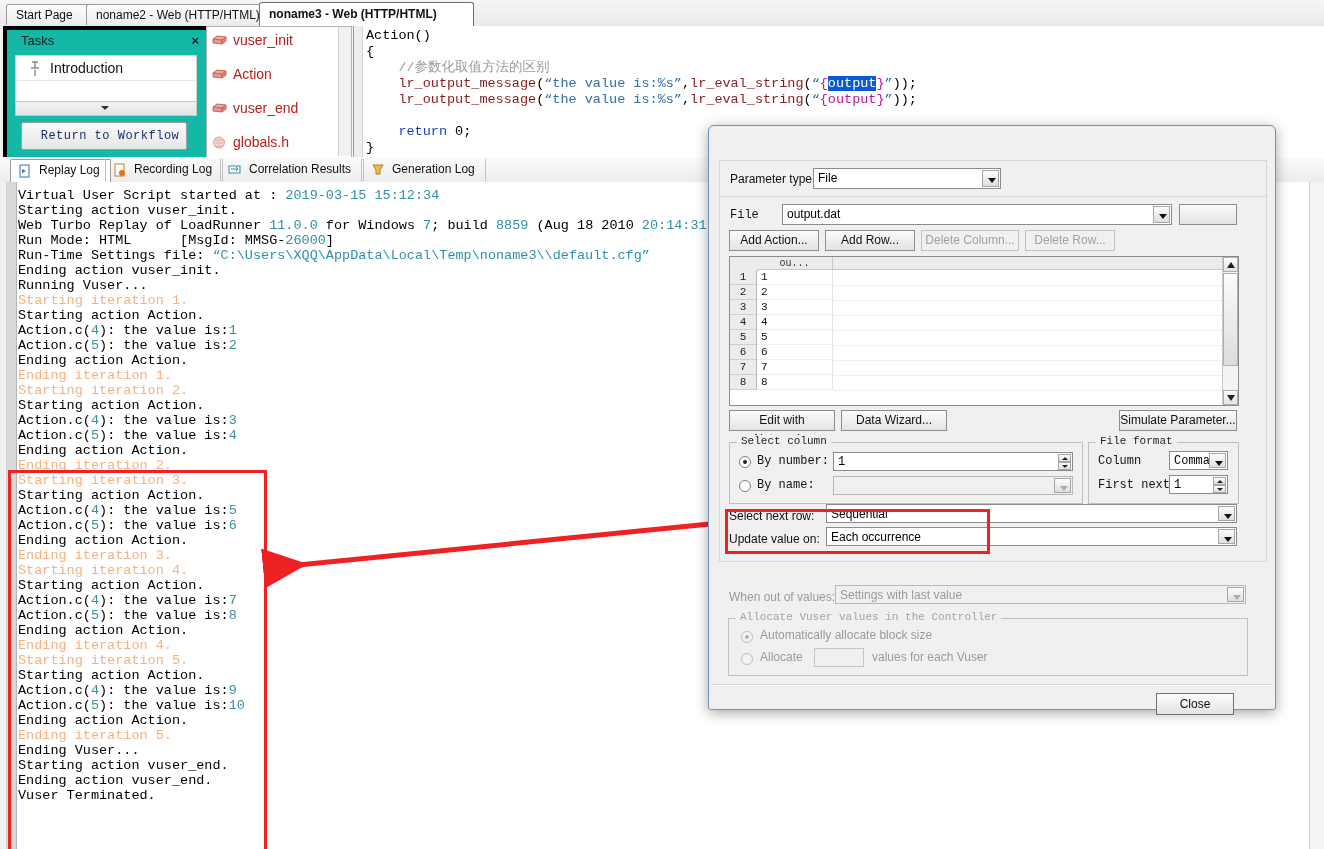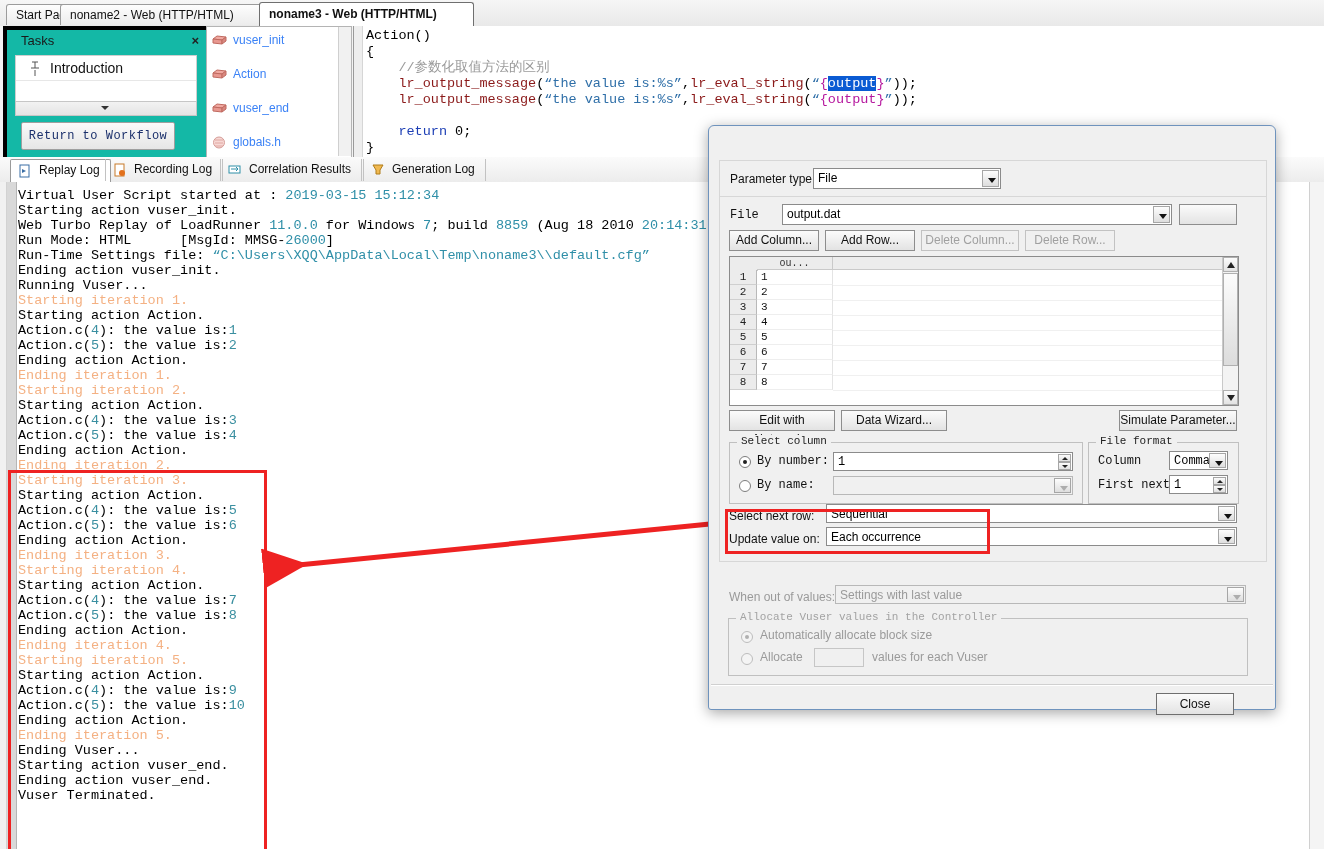--- a/index.html
+++ b/index.html
@@ -55,28 +55,28 @@
   .tasks-splitter {
     position:absolute; left:8px; top:71px; width:180px; height:13px;
     background:linear-gradient(#f2f2f2,#e4e4e4); border:1px solid #c6c6c6;
   }
   .tasks-splitter .caret { position:absolute; left:85px; top:4px; width:0;height:0;
     border-left:4px solid transparent;border-right:4px solid transparent;border-top:4px solid #333;}
   .return-btn {
     position:absolute; left:14px; top:92px; width:152px; height:26px;
     background:linear-gradient(#fafafa,#e6e6e6); border:1px solid #9f9f9f; border-radius:2px;
     font-family:"Liberation Mono", monospace; font-size:12px; color:#1a2f6b;
-    text-align:center; line-height:26px; letter-spacing:0.5px;
+    text-align:center; line-height:26px; letter-spacing:0.5px;padding-left:12px;
   }
 
   .tree-pane {
     position:absolute; left:206px; top:0px; width:144px; height:131px;
     background:#ffffff; border:1px solid #b4b4b4;
   }
-  .tree-row { position:relative; height:17px; line-height:17px; padding-left:26px; font-size:12px; color:#3b82f6; }
+  .tree-row { position:relative; height:17px; line-height:17px; padding-left:26px; font-size:14px; color:#b91c1c; }
   .brick-icon { position:absolute; left:5px; top:2px; width:15px; height:13px; }
   .tree-scroll {
     position:absolute; right:0; top:0; width:12px; height:129px;
     background:#f1f1f1; border-left:1px solid #cfcfcf;
   }
 
   .code-pane {
     position:absolute; left:353px; top:0px; width:971px; height:131px;
     background:#ffffff; border-left:1px solid #9a9a9a; overflow:hidden;
   }
@@ -252,21 +252,21 @@
 
   .hrule { position:absolute; height:0; border-top:1px solid #d0d0d0; border-bottom:1px solid #ffffff; }
 </style>
 </head>
 <body>
 
 <div id="root">
 
   <div class="tabstrip">
     <div class="doc-tab" style="left:6px;width:66px;">Start Page</div>
-    <div class="doc-tab" style="left:60px;width:183px;">noname2 - Web (HTTP/HTML)</div>
+    <div class="doc-tab" style="left:86px;width:183px;">noname2 - Web (HTTP/HTML)</div>
     <div class="doc-tab active" style="left:259px;width:195px;">noname3 - Web (HTTP/HTML)</div>
   </div>
 
   <div class="upper">
 
     <div class="tasks-pane">
       <div class="tasks-head">
         <div class="tasks-title">Tasks</div>
         <div class="tasks-close">×</div>
       </div>
@@ -405,21 +405,21 @@
       </div>
 
       <div class="panel" style="position:absolute;left:0;top:36px;width:546px;height:364px;">
         <span class="lbl-mono" style="left:10px;top:11px;">File</span>
         <span class="combo" style="left:62px;top:7px;width:390px;height:21px;">
           <span class="txt" style="font-family:Liberation Sans, sans-serif;">output.dat</span>
           <span class="btn"></span>
         </span>
         <span class="btn3d" style="left:459px;top:7px;width:58px;height:21px;line-height:19px;font-family:'Liberation Mono',monospace;"></span>
 
-        <span class="btn3d" style="left:9px;top:33px;width:90px;height:21px;line-height:19px;">Add Column...</span>
+        <span class="btn3d" style="left:9px;top:33px;width:90px;height:21px;line-height:19px;">Add Action...</span>
         <span class="btn3d" style="left:105px;top:33px;width:90px;height:21px;line-height:19px;">Add Row...</span>
         <span class="btn3d dis" style="left:201px;top:33px;width:98px;height:21px;line-height:19px;">Delete Column...</span>
         <span class="btn3d dis" style="left:305px;top:33px;width:90px;height:21px;line-height:19px;">Delete Row...</span>
 
         <div class="grid" style="left:9px;top:59px;width:508px;height:148px;">
           <div class="grid-corner"></div>
           <div class="grid-colhdr grid-col1">ou...</div>
           <div class="grid-colhdr" style="left:103px;right:16px;"></div>
           <div id="grid-rows">
               <div class="grid-row" style="top: 13px;">

